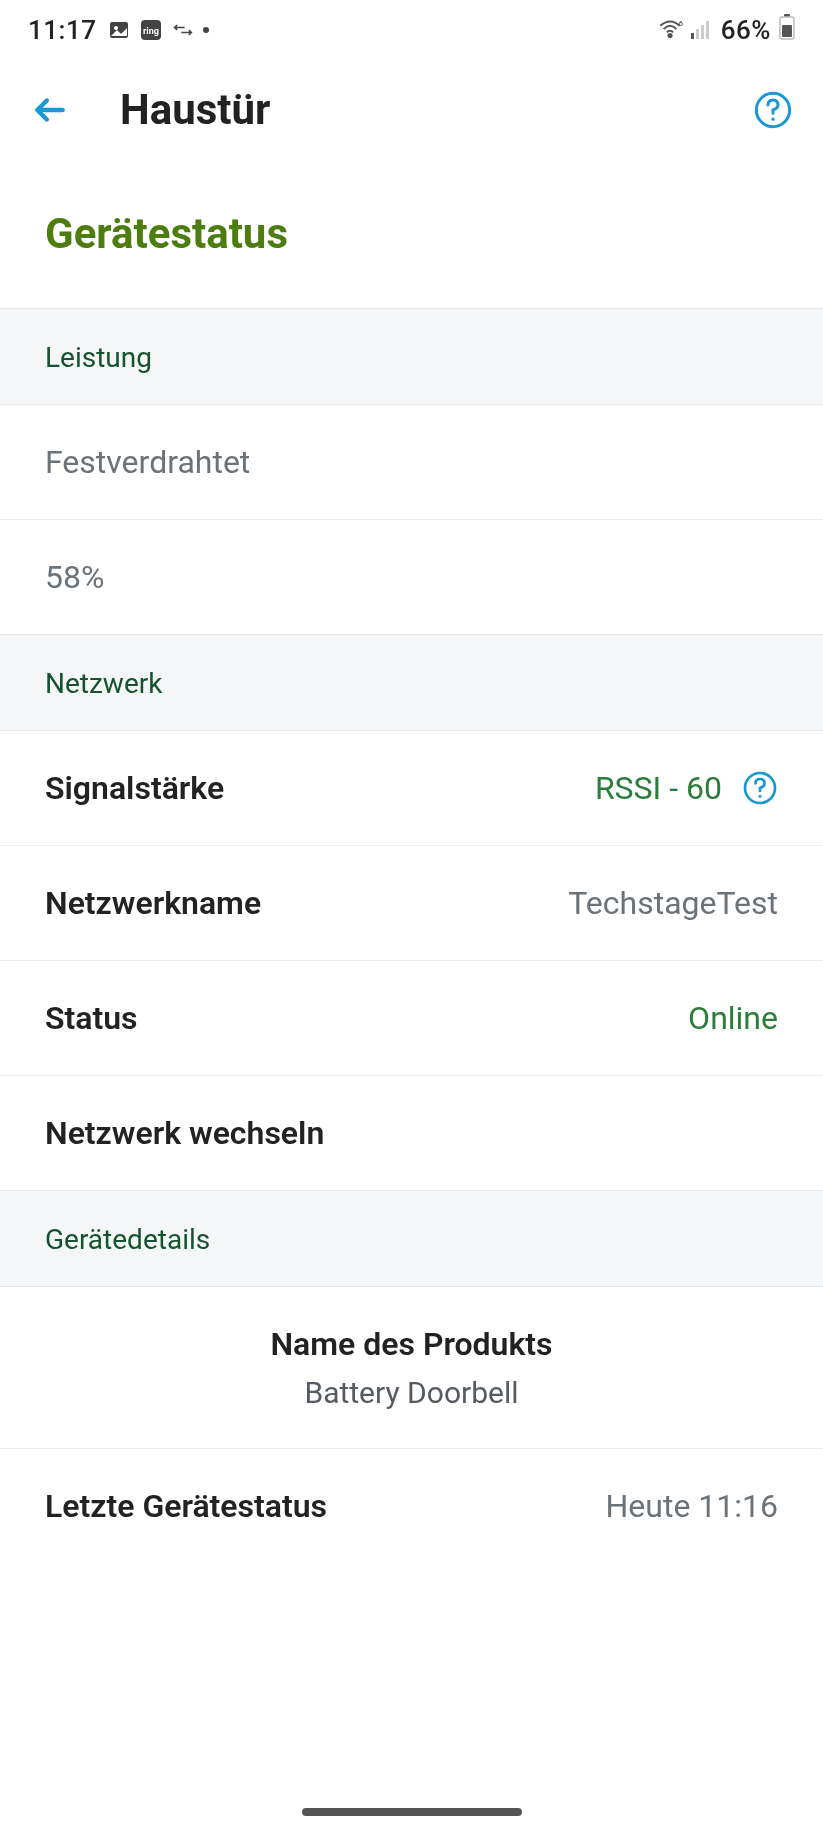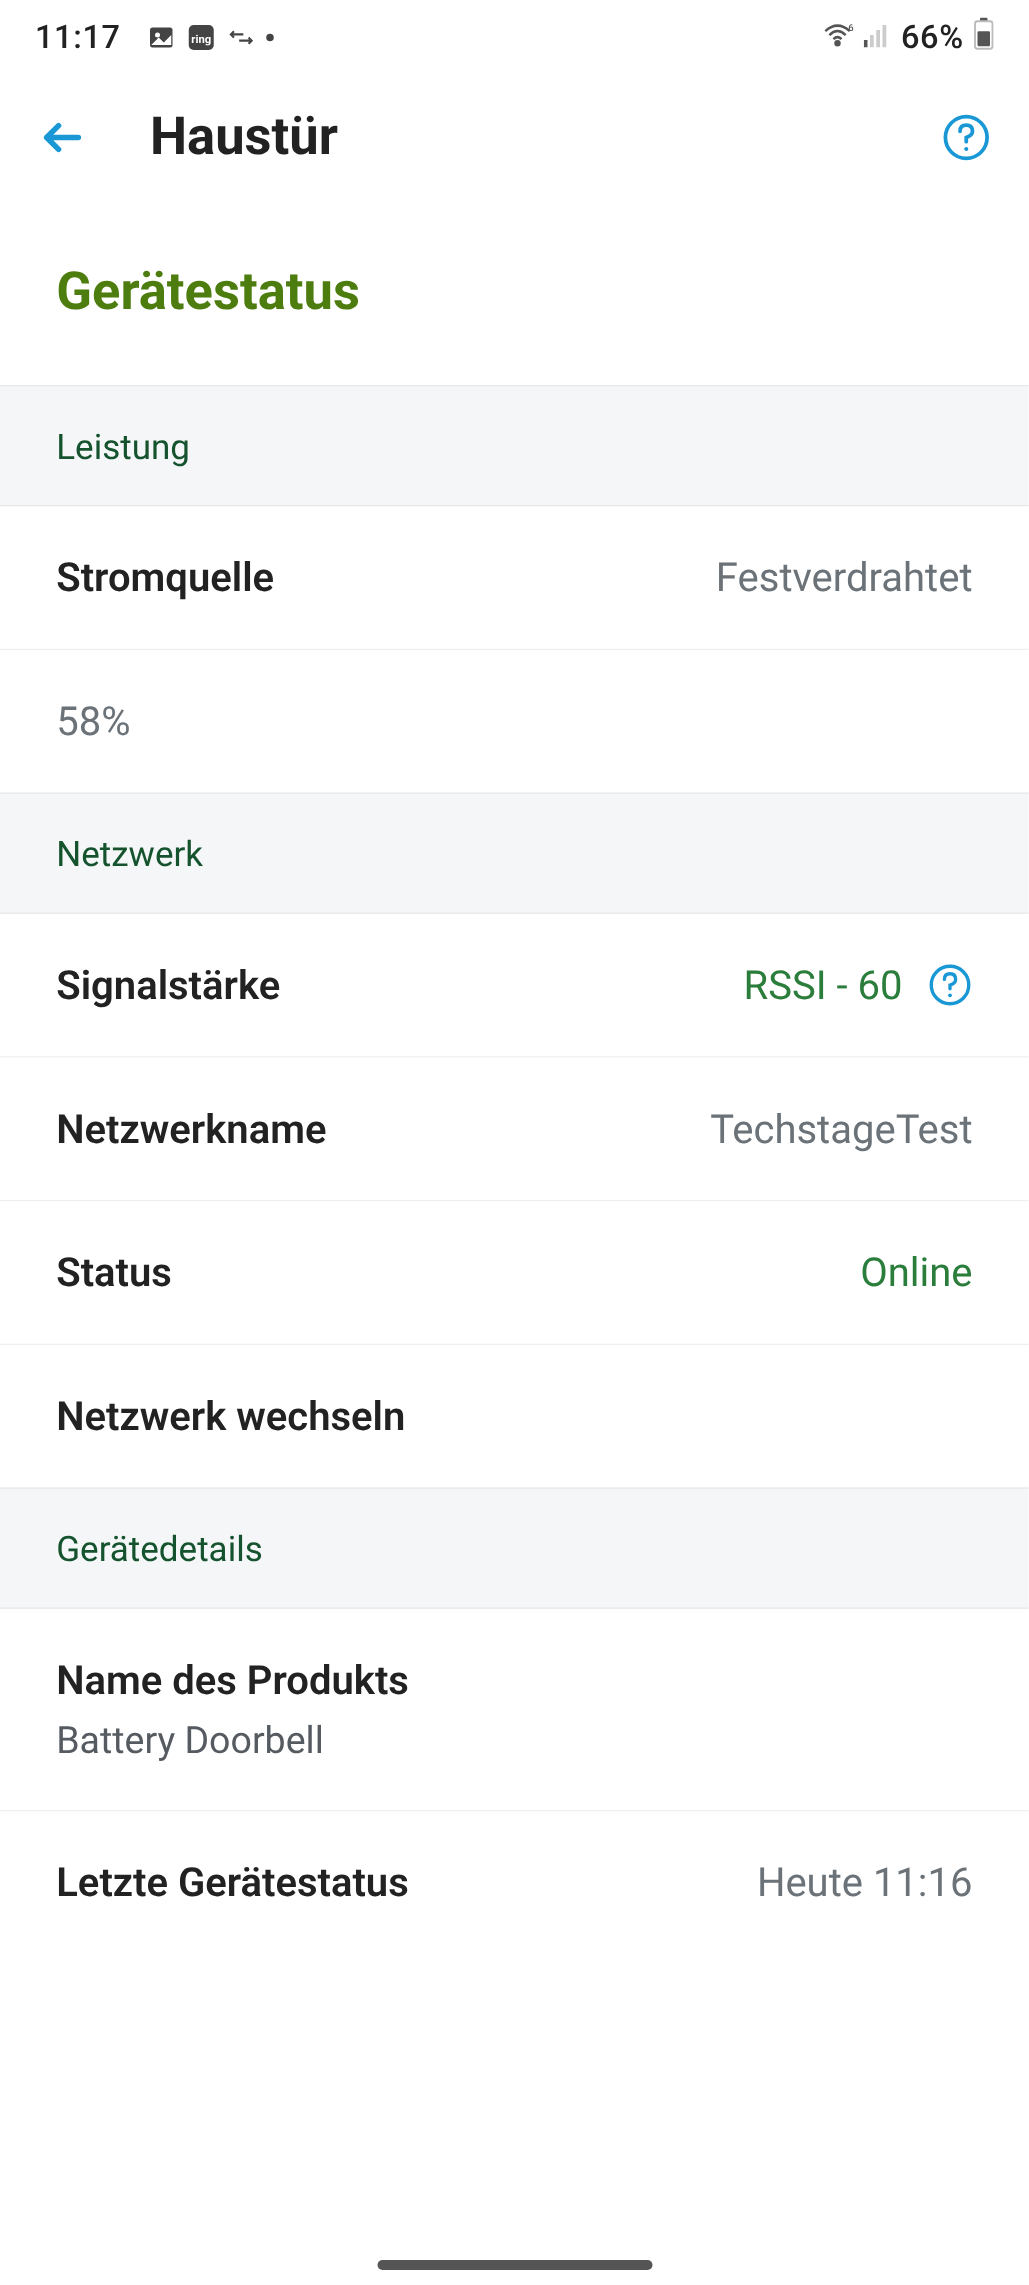--- a/index.html
+++ b/index.html
@@ -21,21 +21,20 @@
       align-items: center;
       padding: 14px 28px 14px 28px;
       height: 60px;
       font-size: 26px;
       color: #222;
       font-weight: 500;
     }
     .status-left {
       display: flex;
       align-items: center;
-      gap: 10px;
     }
     .status-time {
       margin-right: 10px;
       letter-spacing: 0.5px;
     }
     .status-icons {
       display: flex;
       gap: 6px;
       align-items: flex-end;
     }
@@ -134,21 +133,21 @@
     }
     .row-value-wrap .help-inline {
       width: 36px;
       height: 36px;
       display: flex;
       align-items: center;
       justify-content: center;
     }
     .row.stacked {
       flex-direction: column;
-      align-items: flex-start;
+      align-items: center;
       gap: 12px;
     }
     .row-sub {
       font-size: 30px;
       color: #555b60;
       font-weight: 400;
     }
     .gesture-bar {
       position: absolute;
       bottom: 12px;
@@ -238,21 +237,20 @@
   </div>
 </div>
 
 <div class="page-heading">Gerätestatus</div>
 
 <div class="section-header">
   <div class="section-title">Leistung</div>
 </div>
 
 <div class="row">
-  <span class="row-label">Stromquelle</span>
   <span class="row-value">Festverdrahtet</span>
 </div>
 
 <div class="row" style="border-bottom:none">
   <span class="row-value">58%</span>
 </div>
 
 <div class="section-header">
   <div class="section-title">Netzwerk</div>
 </div>

